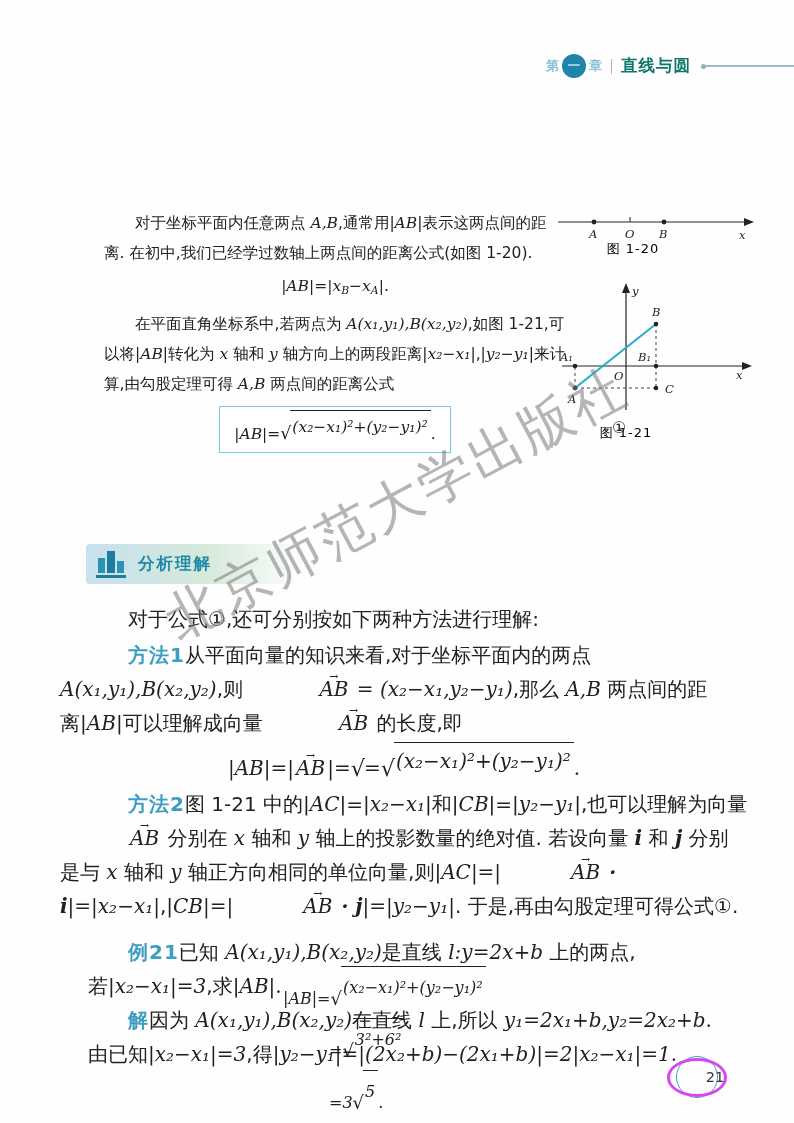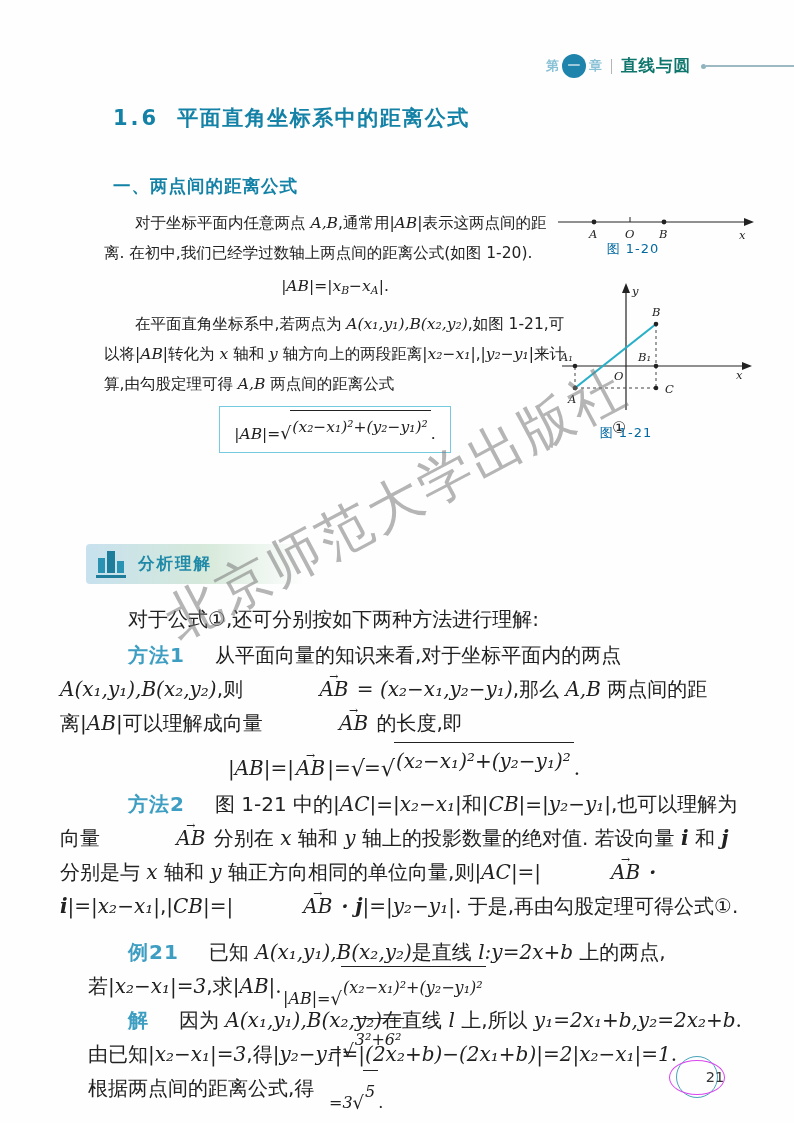--- a/index.html
+++ b/index.html
@@ -31,21 +31,21 @@
   .fnum{position:absolute;left:508px;top:7px;font-size:16px;color:#222;}
   .p3{margin-top:6px !important;}
 
   .col-wide{position:absolute;left:60px;top:604px;width:688px;font-size:20px;line-height:34px;}
   .col-wide p{margin:0;}
   .p4{text-indent:3.4em;line-height:30px;margin-bottom:4px !important;}
   .mpara{text-indent:3.4em;}
   .expara{margin-left:28px !important;text-indent:2em;margin-top:12px !important;line-height:34px;}
   .solpara{margin-left:28px !important;text-indent:2em;line-height:34px;}
   .solcont{margin-left:28px !important;line-height:34px;}
-  .lbl{color:#3d9ec2;font-weight:bold;margin-right:30px;letter-spacing:1px;}
+  .lbl{color:#3d9ec2;font-weight:bold;margin-right:0;letter-spacing:1px;}
   .f2row{text-align:center;line-height:34px;margin:2px 0;}
 
   .final-math{position:absolute;left:283px;top:966px;font-size:16px;line-height:39px;}
   .final-math .ind{padding-left:46px;}
 
   
   .seg-p{font-family:"DejaVu Sans",sans-serif;}
   .seg-m{font-family:"DejaVu Serif",serif;font-style:italic;}
   .seg-n{font-family:"DejaVu Serif",serif;}
   .seg-bm{font-family:"DejaVu Serif",serif;font-style:italic;font-weight:bold;}
@@ -65,57 +65,53 @@
   .bicon{width:32px;height:28px;position:relative;margin-right:10px;}
   .bicon span{position:absolute;bottom:5px;background:#2a93b4;}
   .bicon .b1{left:2px;width:7px;height:15px;}
   .bicon .b2{left:11px;width:8px;height:22px;background:#1f7d9c;}
   .bicon .b3{left:21px;width:7px;height:12px;}
   .bicon .base{left:0;bottom:0;width:30px;height:3px;background:#1f7d9c;}
   .blabel{font-size:16.5px;font-weight:bold;color:#1f89a8;letter-spacing:2px;}
 
   
   .fig{position:absolute;}
-  .fig-cap{font-size:13px;color:#0369a1;letter-spacing:1px;}
+  .fig-cap{font-size:13px;color:#000000;letter-spacing:1px;}
   .cap120{position:absolute;left:558px;top:240px;width:150px;text-align:center;}
   .cap121{position:absolute;left:556px;top:424px;width:140px;text-align:center;}
   svg text{font-family:"DejaVu Serif",serif;font-style:italic;font-size:11.5px;fill:#222;}
 
   
   .wmark{position:absolute;left:170px;top:588px;font-size:54px;letter-spacing:3px;white-space:nowrap;
          font-family:"DejaVu Serif",serif;color:rgba(120,120,120,0.55);transform:rotate(-28deg);
          transform-origin:0 50%;pointer-events:none;z-index:5;}
 
   
   .pnum{position:absolute;left:676px;top:1056px;width:40px;height:40px;border:1px solid #49a3ba;border-radius:50%;
         display:flex;align-items:center;justify-content:center;}
-  .pnum-inner{width:33px;height:33px;border:1px solid #d946ef;border-radius:50%;
+  .pnum-inner{width:33px;height:33px;border:3px solid #d946ef;border-radius:50%;
         display:flex;align-items:center;justify-content:center;font-size:14.5px;color:#333;padding-left:36px;}
 </style>
 </head>
 <body>
 
 <div id="page">
 
   <div class="hdr">
     <span class="hdr-pre">第</span>
     <span class="hdr-circle">一</span>
     <span class="hdr-suf">章</span>
     <span class="hdr-div"></span>
     <span class="hdr-title">直线与圆</span>
     <span class="hdr-rule">
         <span class="hdr-dot"></span>
         <span class="hdr-line"></span>
       </span>
   </div>
 
-  <div class="sec-title">
-    <span class="sec-num">1.6</span><span>平面直角坐标系中的距离公式</span>
-  </div>
-  <div class="sub-title">一、两点间的距离公式</div>
 
   <div class="col-narrow">
     <p><span class="seg-p">对于坐标平面内任意两点 </span><span class="seg-m">A,B</span><span class="seg-p">,通常用|</span><span class="seg-m">AB</span><span class="seg-p">|表示这两点间的距离. 在初中,我们已经学过数轴上两点间的距离公式(如图 1-20).</span></p>
     <div class="fcenter"><span class="seg-m">|AB|=|x</span><span class="seg-sub">B</span><span class="seg-m">−x</span><span class="seg-sub">A</span><span class="seg-m">|</span><span class="seg-n">.</span></div>
     <p><span class="seg-p">在平面直角坐标系中,若两点为 </span><span class="seg-m">A(x₁,y₁),B(x₂,y₂)</span><span class="seg-p">,如图 1-21,可以将|</span><span class="seg-m">AB</span><span class="seg-p">|转化为 </span><span class="seg-m">x</span><span class="seg-p"> 轴和 </span><span class="seg-m">y</span><span class="seg-p"> 轴方向上的两段距离|</span><span class="seg-m">x₂−x₁</span><span class="seg-p">|,|</span><span class="seg-m">y₂−y₁</span><span class="seg-p">|来计算,由勾股定理可得 </span><span class="seg-m">A,B</span><span class="seg-p"> 两点间的距离公式</span></p>
     <div class="boxrow">
       <span class="fbox"><span class="seg-m">|AB|=</span><span class="sqrt">
             <span class="rad">√</span>
             <span class="radbar">(x₂−x₁)²+(y₂−y₁)²</span>
           </span><span class="seg-n">.</span></span>
@@ -181,21 +177,20 @@
     <div class="f2row"><span class="seg-m">|AB|=|</span><span class="seg-v">AB</span><span class="seg-m">|=</span><span class="sqrt">
           <span class="rad">√</span>
         </span><span class="seg-m">=</span><span class="sqrt">
           <span class="rad">√</span>
           <span class="radbar">(x₂−x₁)²+(y₂−y₁)²</span>
         </span><span class="seg-n">.</span></div>
     <p class="mpara"><span class="lbl">方法2</span><span><span class="seg-p">图 1-21 中的|</span><span class="seg-m">AC</span><span class="seg-p">|=|</span><span class="seg-m">x₂−x₁</span><span class="seg-p">|和|</span><span class="seg-m">CB</span><span class="seg-p">|=|</span><span class="seg-m">y₂−y₁</span><span class="seg-p">|,也可以理解为向量 </span><span class="seg-v">AB</span><span class="seg-p"> 分别在 </span><span class="seg-m">x</span><span class="seg-p"> 轴和 </span><span class="seg-m">y</span><span class="seg-p"> 轴上的投影数量的绝对值. 若设向量 </span><span class="seg-bm">i</span><span class="seg-p"> 和 </span><span class="seg-bm">j</span><span class="seg-p"> 分别是与 </span><span class="seg-m">x</span><span class="seg-p"> 轴和 </span><span class="seg-m">y</span><span class="seg-p"> 轴正方向相同的单位向量,则|</span><span class="seg-m">AC</span><span class="seg-m">|=|</span><span class="seg-v">AB</span><span class="seg-bm"> · i</span><span class="seg-m">|=|x₂−x₁|</span><span class="seg-p">,|</span><span class="seg-m">CB</span><span class="seg-m">|=|</span><span class="seg-v">AB</span><span class="seg-bm"> · j</span><span class="seg-m">|=|y₂−y₁|</span><span class="seg-p">. 于是,再由勾股定理可得公式①.</span></span></p>
     <p class="expara"><span class="lbl">例21</span><span><span class="seg-p">已知 </span><span class="seg-m">A(x₁,y₁),B(x₂,y₂)</span><span class="seg-p">是直线 </span><span class="seg-m">l:y=2x+b</span><span class="seg-p"> 上的两点,若|</span><span class="seg-m">x₂−x₁</span><span class="seg-m">|=3</span><span class="seg-p">,求|</span><span class="seg-m">AB</span><span class="seg-m">|</span><span class="seg-n">.</span></span></p>
     <p class="solpara"><span class="lbl">解</span><span><span class="seg-p">因为 </span><span class="seg-m">A(x₁,y₁),B(x₂,y₂)</span><span class="seg-p">在直线 </span><span class="seg-m">l</span><span class="seg-p"> 上,所以 </span><span class="seg-m">y₁=2x₁+b,y₂=2x₂+b</span><span class="seg-n">.</span></span></p>
     <p class="solcont"><span class="seg-p">由已知|</span><span class="seg-m">x₂−x₁</span><span class="seg-m">|=3</span><span class="seg-p">,得|</span><span class="seg-m">y₂−y₁</span><span class="seg-m">|=|(2x₂+b)−(2x₁+b)|=2|x₂−x₁|=1</span><span class="seg-n">.</span></p>
-    <p class="solcont"><span class="seg-p">根据两点间的距离公式,得</span></p>
   </div>
 
   <div class="final-math">
     <div><span class="seg-m">|AB|=</span><span class="sqrt">
           <span class="rad">√</span>
           <span class="radbar">(x₂−x₁)²+(y₂−y₁)²</span>
         </span></div>
     <div class="ind"><span class="seg-m">=</span><span class="sqrt">
           <span class="rad">√</span>
           <span class="radbar">3²+6²</span>

